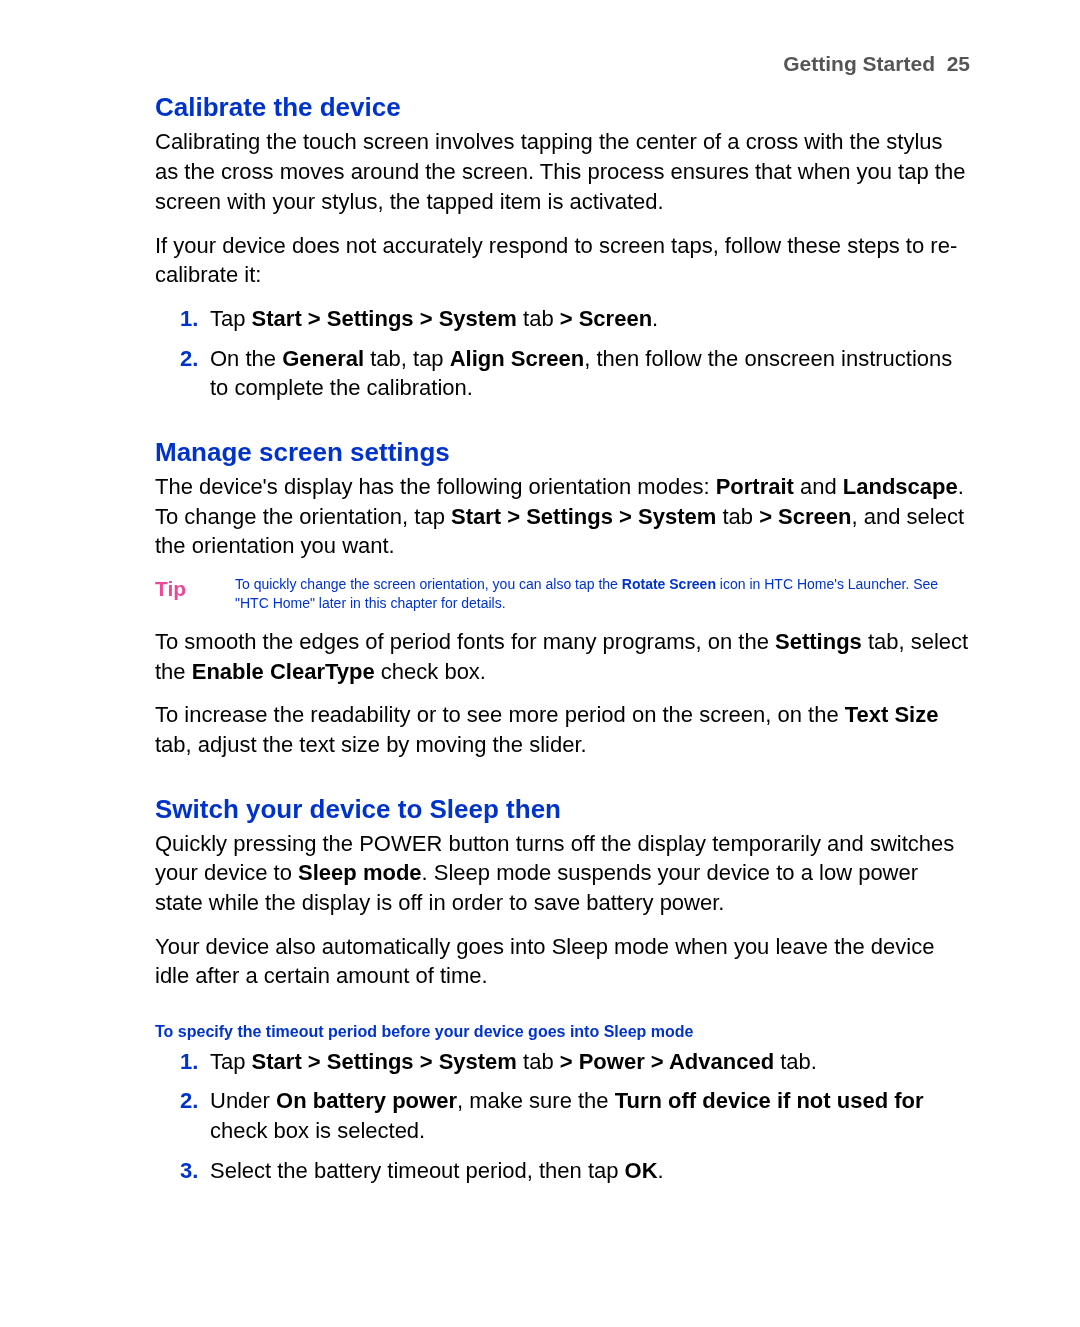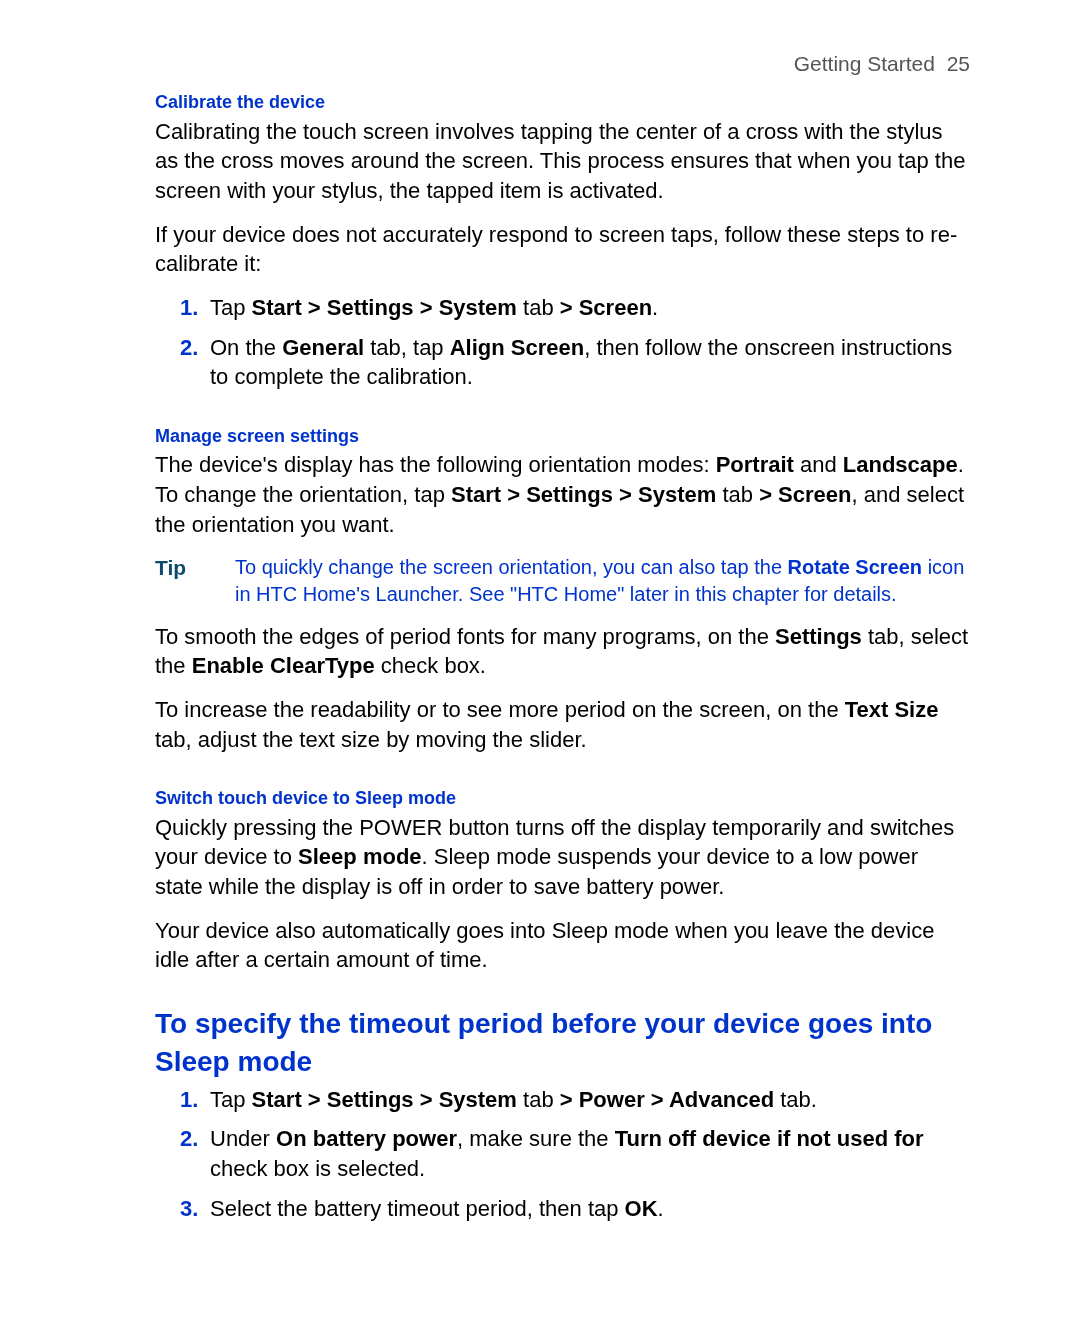--- a/index.html
+++ b/index.html
@@ -15,25 +15,25 @@
       padding: 50px 110px 50px 155px;
       color: #000;
       font-size: 22px;
       line-height: 1.35;
     }
     .page-header {
       text-align: right;
       font-size: 21px;
       color: #555;
       margin-bottom: 12px;
-      font-weight: 400;
+      font-weight: 700;
     }
     h2 {
       color: #0033cc;
-      font-size: 18px;
+      font-size: 26px;
       font-weight: 700;
       margin-top: 0;
       margin-bottom: 2px;
     }
     h2.spaced {
       margin-top: 32px;
     }
     p {
       margin-bottom: 14px;
     }
@@ -56,37 +56,37 @@
       left: -30px;
       color: #0033cc;
       font-weight: 700;
     }
     .tip-row {
       display: flex;
       margin-bottom: 14px;
       margin-top: 4px;
     }
     .tip-label {
-      color: #0c4a6e;
+      color: #ec4899;
       font-weight: 700;
       width: 80px;
       flex-shrink: 0;
       font-size: 21px;
     }
     .tip-body {
       color: #0033cc;
-      font-size: 20px;
+      font-size: 14px;
       line-height: 1.35;
     }
     .tip-body .bold {
       font-weight: 700;
     }
     h3 {
       color: #0033cc;
-      font-size: 28px;
+      font-size: 16px;
       font-weight: 700;
       margin-top: 30px;
       margin-bottom: 4px;
     }
   </style>
 </head>
 <body>
 
 <div class="page-header">
   <span>Getting Started</span>&nbsp;&nbsp;<span>25</span>
@@ -116,21 +116,21 @@
     <span>To quickly change the screen orientation, you can also tap the </span><span class="bold">Rotate Screen</span><span> icon in HTC Home's Launcher. See "HTC Home" later in this chapter for details.</span>
   </div>
 </div>
 <p>
   <span>To smooth the edges of period fonts for many programs, on the </span><span class="bold">Settings</span><span> tab, select the </span><span class="bold">Enable ClearType</span><span> check box.</span>
 </p>
 <p>
   <span>To increase the readability or to see more period on the screen, on the </span><span class="bold">Text Size</span><span> tab, adjust the text size by moving the slider.</span>
 </p>
 
-<h2 class="spaced">Switch touch device to Sleep mode</h2>
+<h2 class="spaced">Switch your device to Sleep then</h2>
 <p>
   <span>Quickly pressing the POWER button turns off the display temporarily and switches your device to </span><span class="bold">Sleep mode</span><span>. Sleep mode suspends your device to a low power state while the display is off in order to save battery power.</span>
 </p>
 <p>Your device also automatically goes into Sleep mode when you leave the device idle after a certain amount of time.</p>
 
 <h3>To specify the timeout period before your device goes into Sleep mode</h3>
 <ol>
   <li>
     <span class="num">1.</span>
     <span>Tap </span><span class="bold">Start &gt; Settings &gt; System</span><span> tab </span><span class="bold">&gt; Power &gt; Advanced</span><span> tab.</span>

